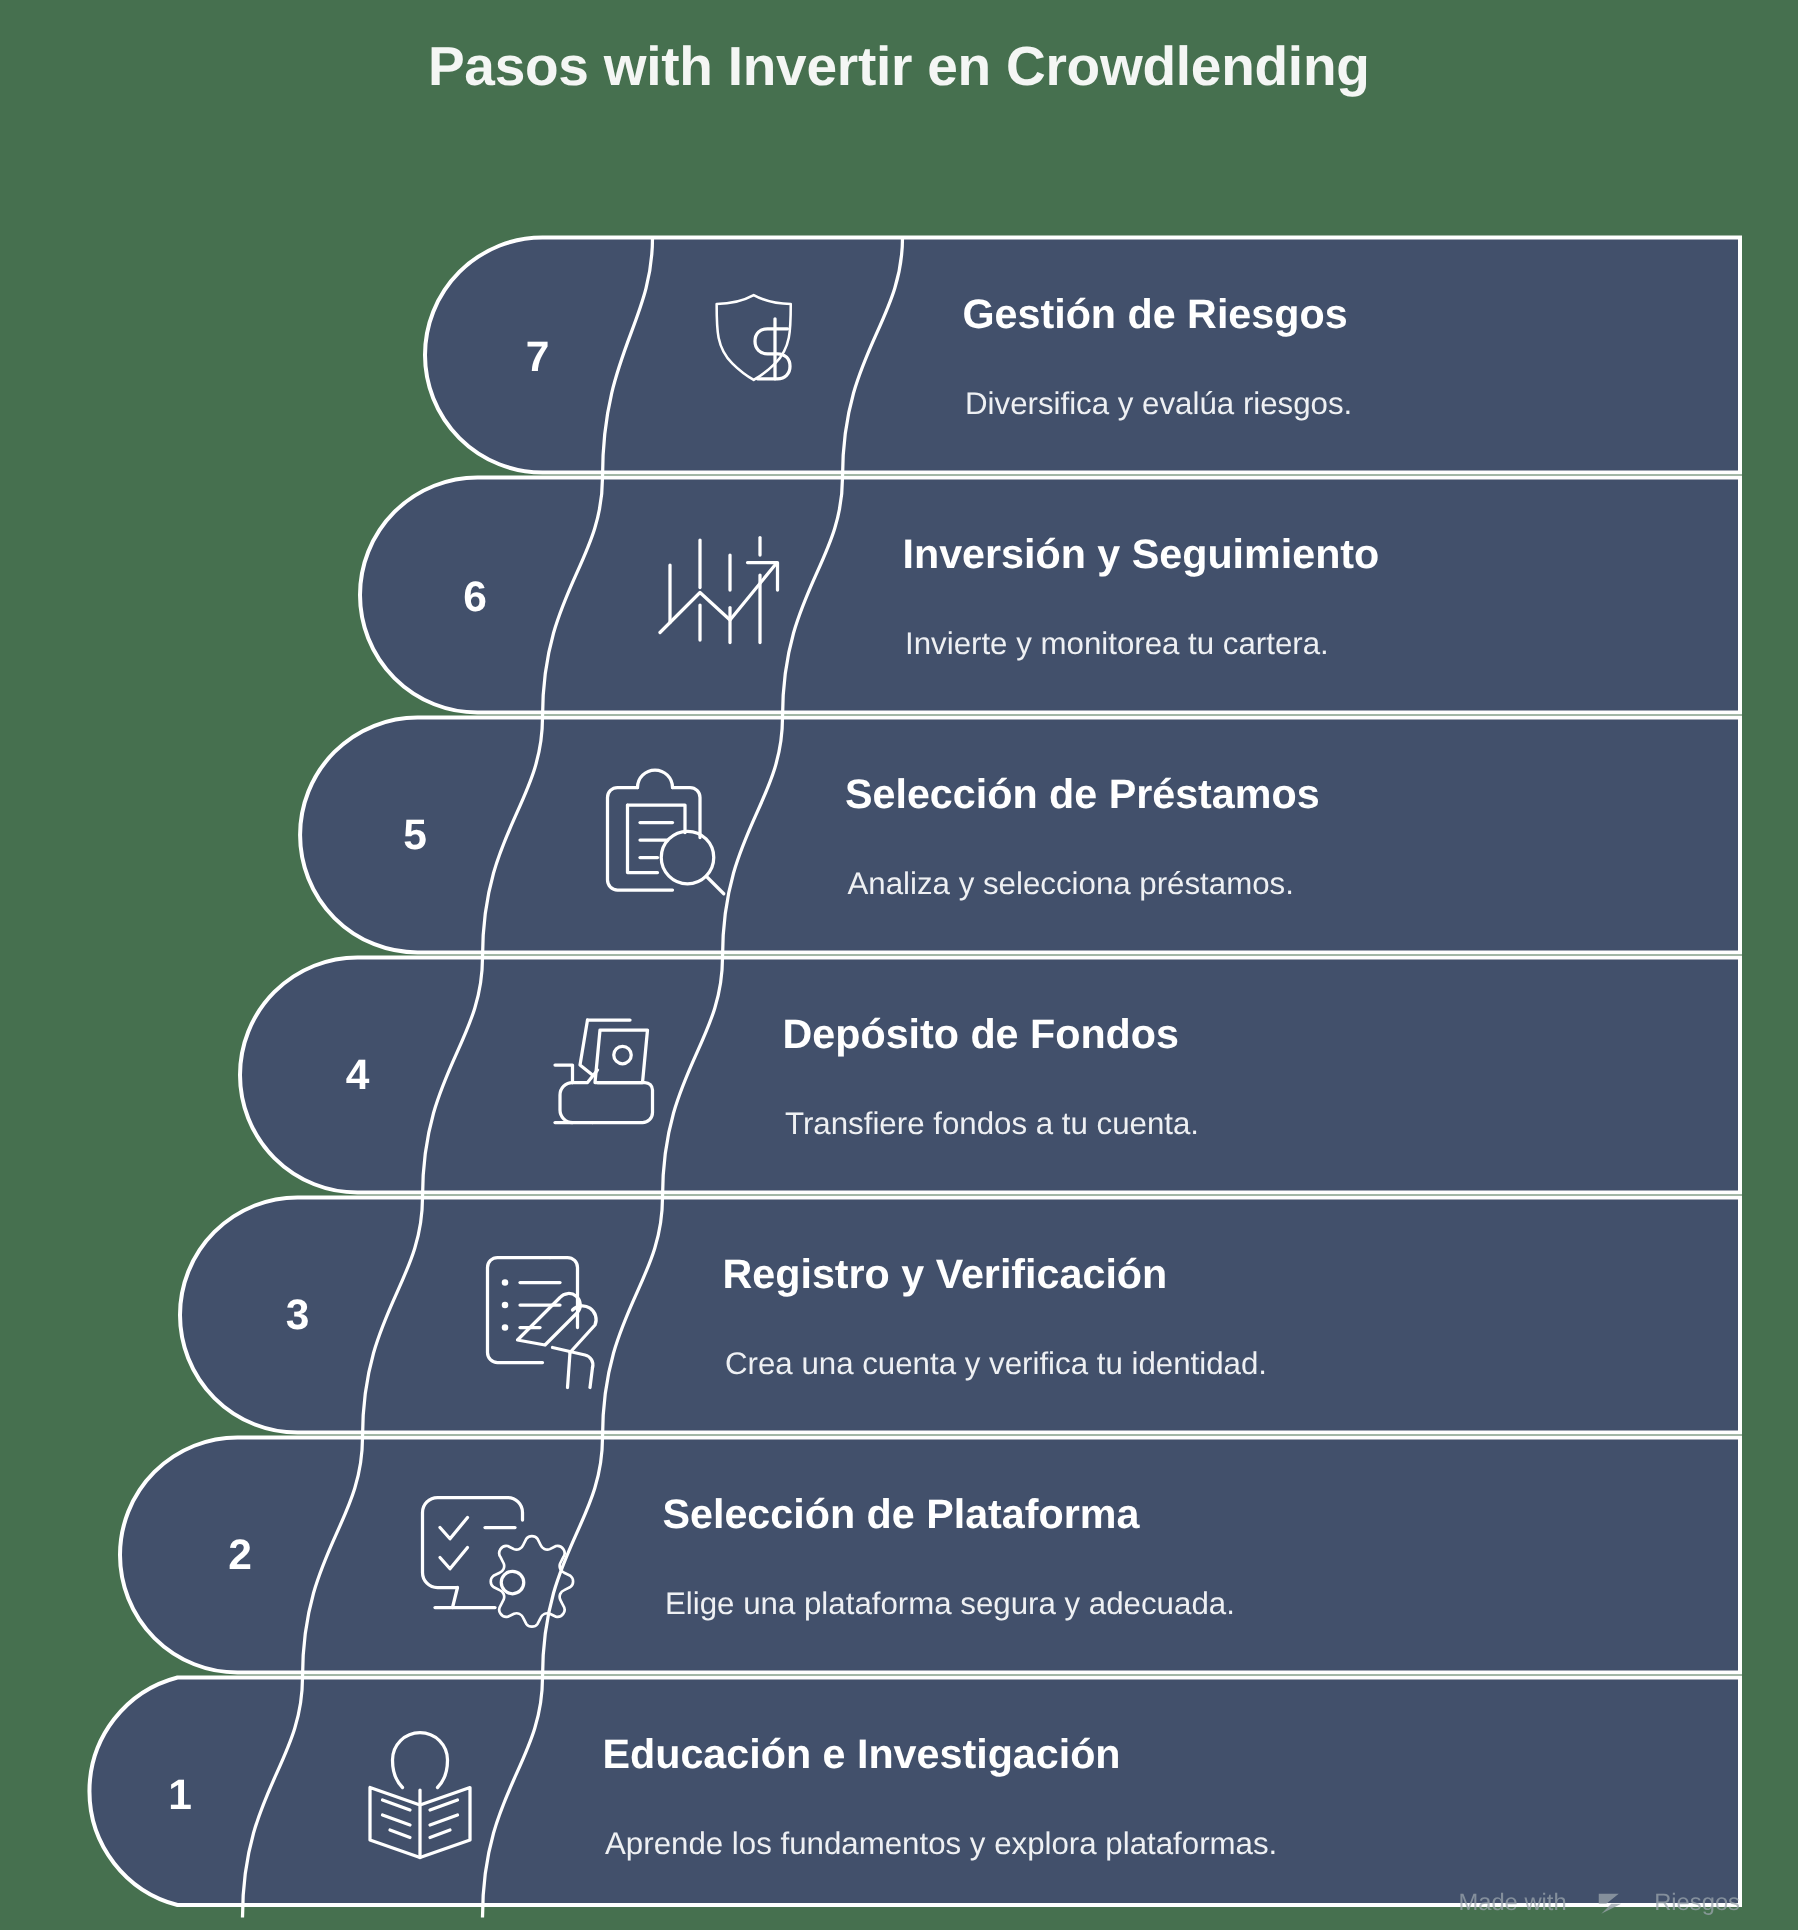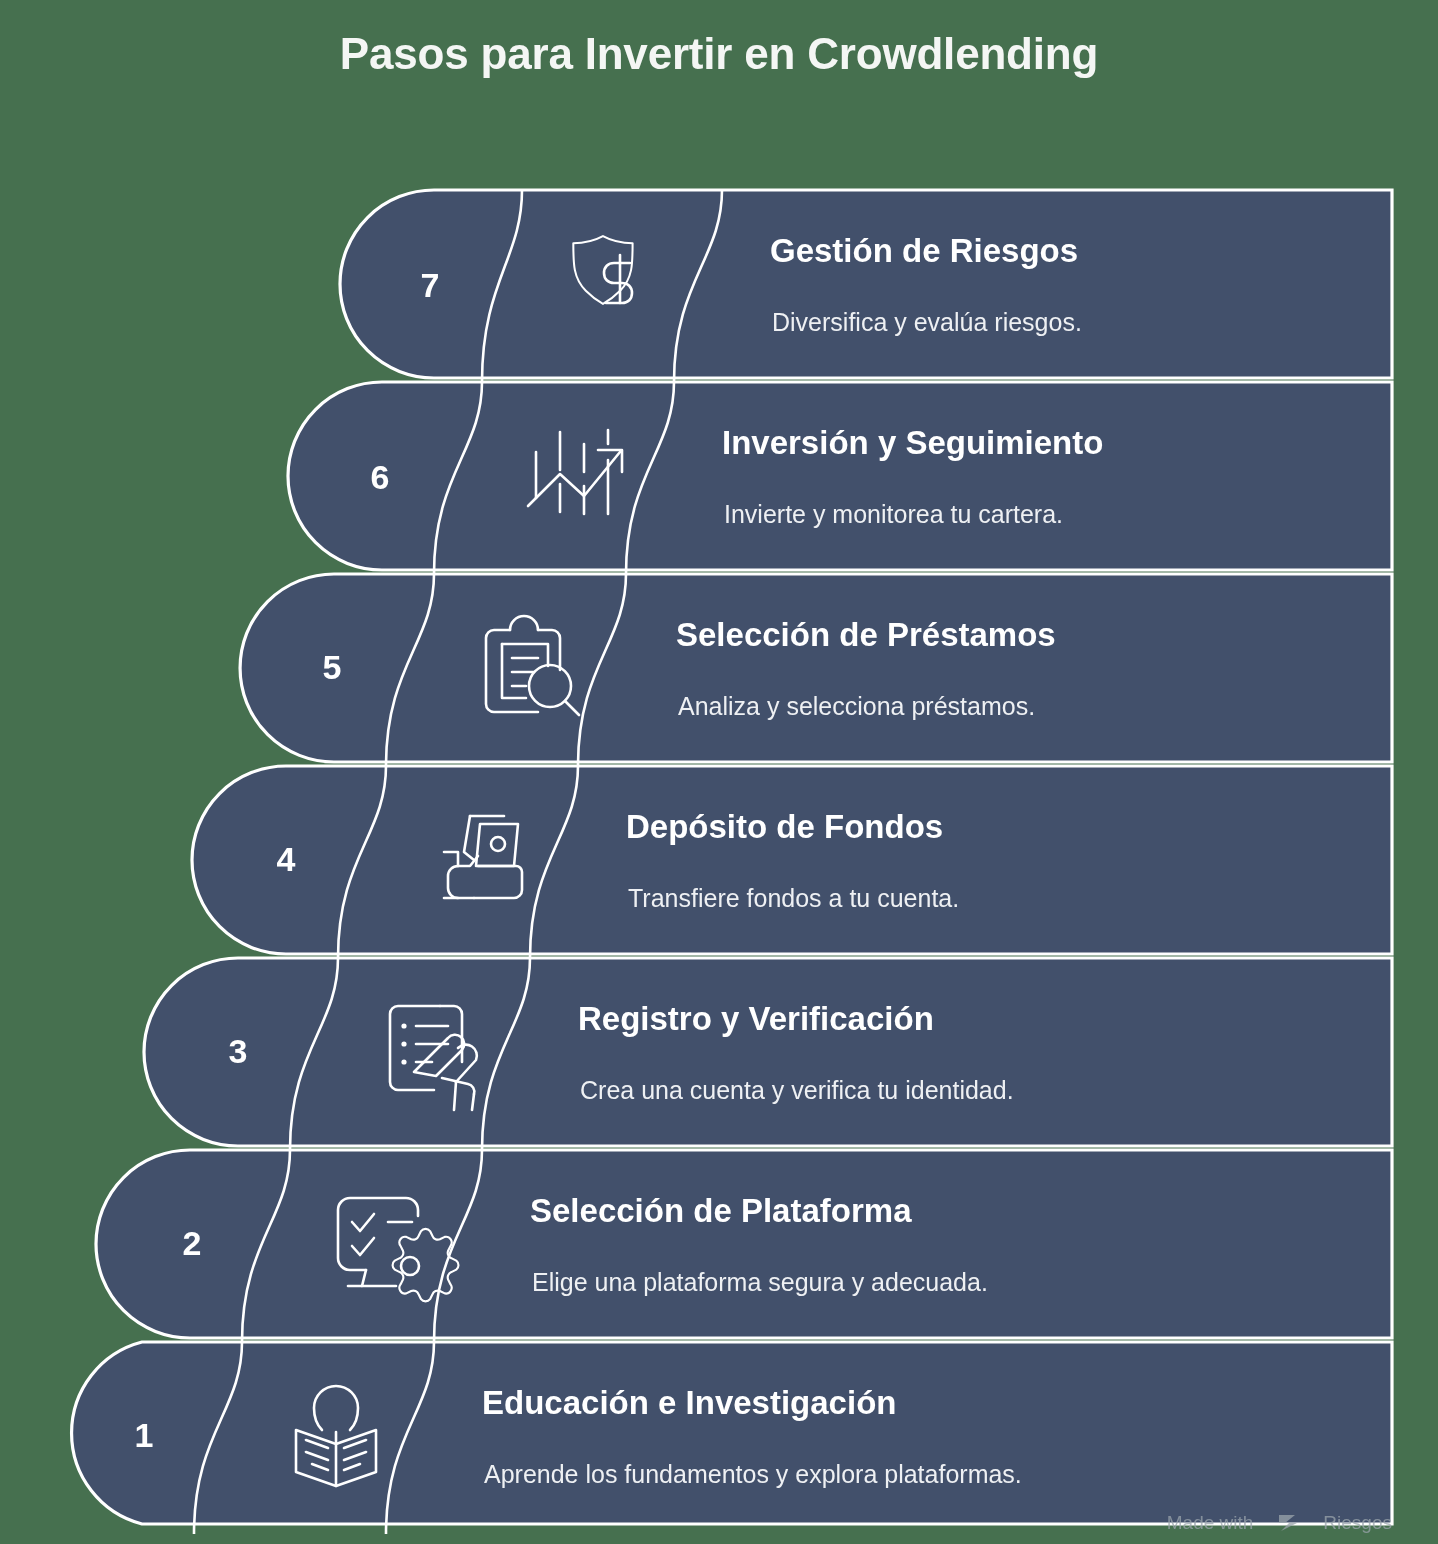--- a/index.html
+++ b/index.html
@@ -81,21 +81,21 @@
     display: inline-block;
     width: 22px;
     height: 20px;
   }
 </style>
 </head>
 <body>
 
 <div id="stage">
 
-  <div id="title">Pasos para Invertir en Crowdlending</div>
+  <div id="title">Pasos with Invertir en Crowdlending</div>
 
   <svg id="diagram" viewBox="0 0 1438 1544">
     <defs>
       <clipPath id="clip-row-0">
           <rect x="0" y="186" width="1438" height="196"></rect>
         </clipPath>
       <clipPath id="clip-row-1">
           <rect x="0" y="378" width="1438" height="196"></rect>
         </clipPath>
       <clipPath id="clip-row-2">

